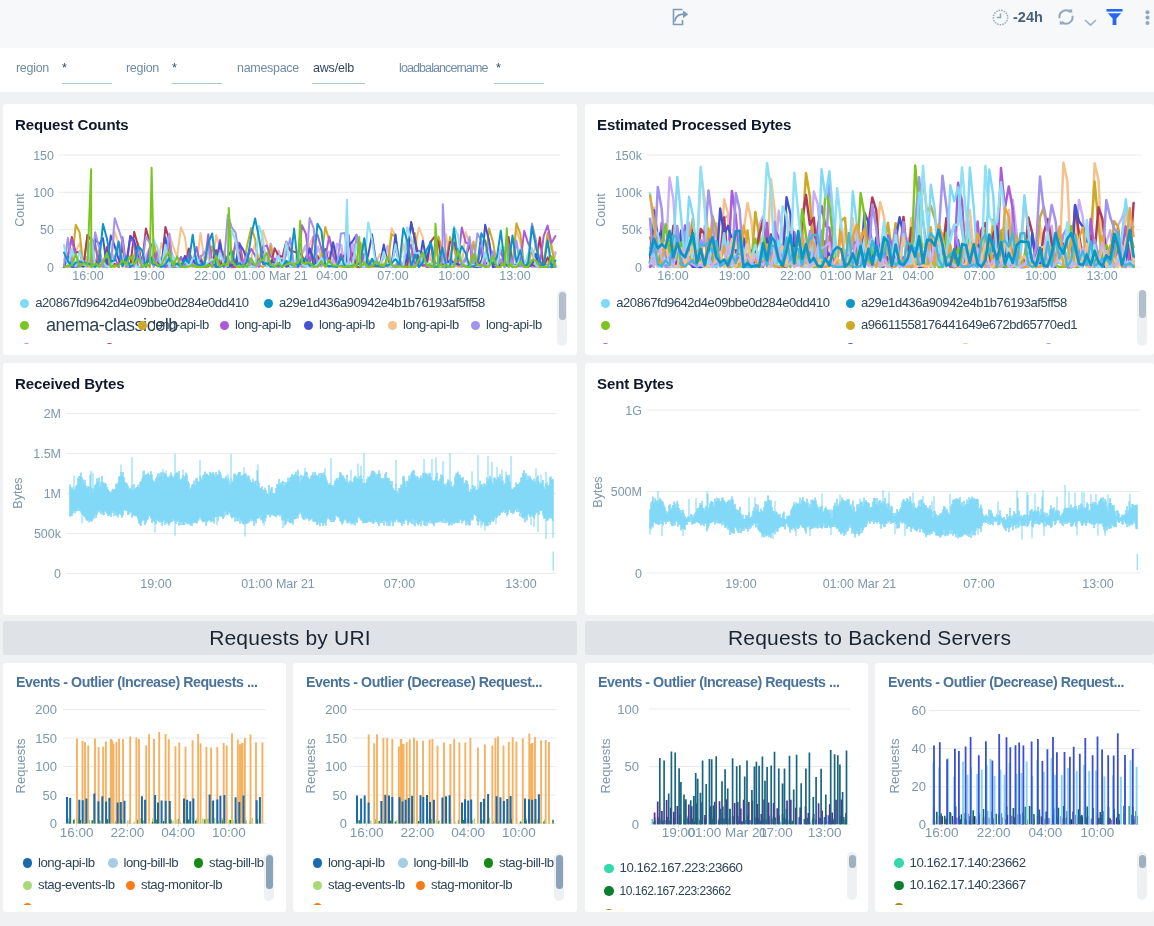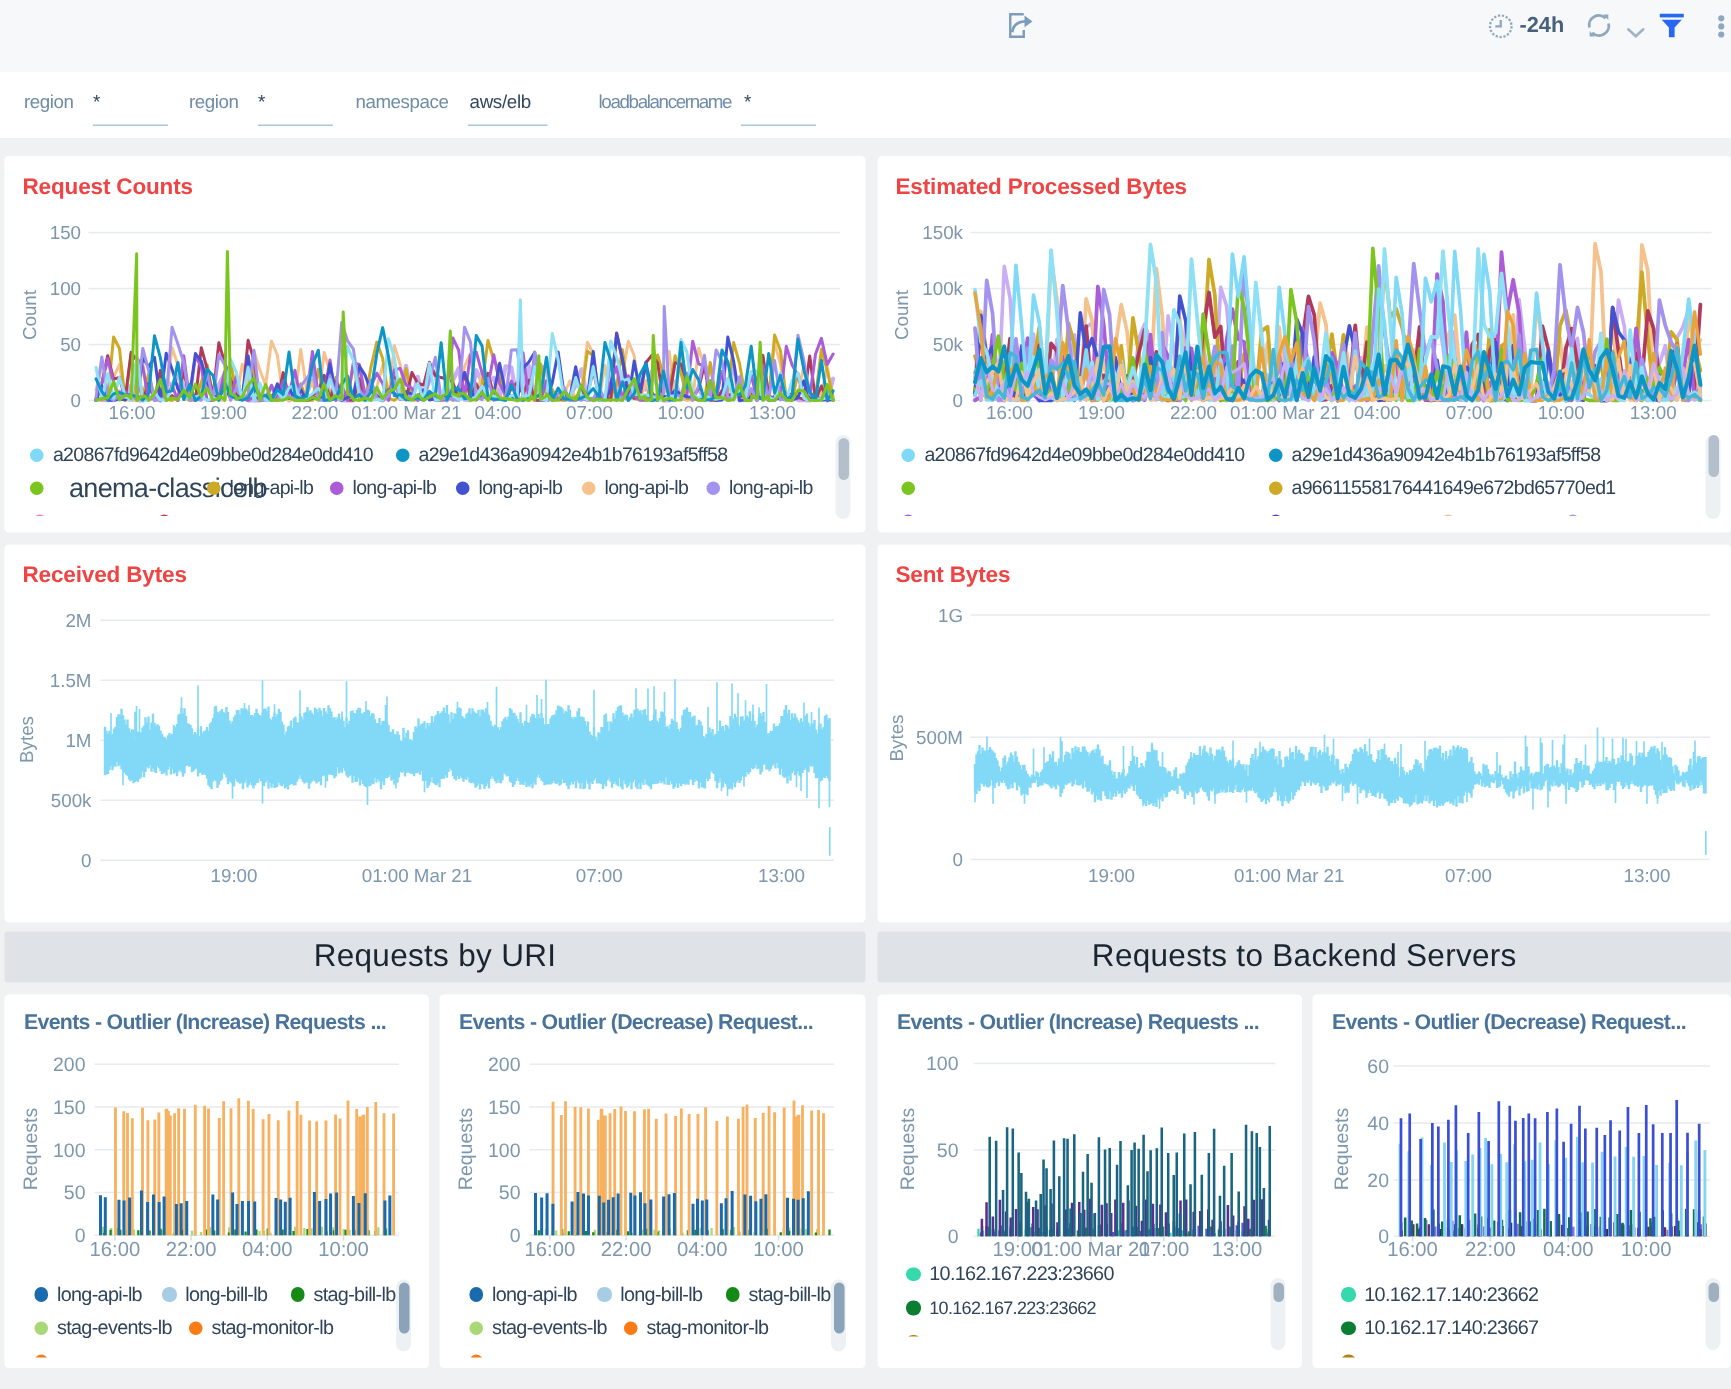--- a/index.html
+++ b/index.html
@@ -5,21 +5,21 @@
   font-family:"Liberation Sans", sans-serif; position:relative; }
 .titlebar { position:absolute; left:0; top:0; width:1154px; height:48px; background:#f7f8f9; }
 .title { position:absolute; left:16px; top:1px; font-size:20.5px; color:#25314e;
   font-weight:500; letter-spacing:0.9px; }
 .filters { position:absolute; left:0; top:48px; width:1154px; height:44px; background:#fff; }
 .flabel { position:absolute; top:13px; font-size:12.5px; color:#6f8ca6; letter-spacing:-0.3px; }
 .fval { position:absolute; top:13px; font-size:12.5px; color:#31475c; letter-spacing:-0.2px; }
 .funder { position:absolute; top:35px; height:1px; background:#a9c6dd; }
 .panel { position:absolute; background:#fff; border-radius:3px; overflow:hidden; }
 .ptitle { position:absolute; left:12px; top:12px; font-size:15px; font-weight:700;
-  color:#ef4444; letter-spacing:-0.1px; white-space:nowrap; }
+  color:#0f172a; letter-spacing:-0.1px; white-space:nowrap; }
 .ptitle2 { position:absolute; left:13px; top:11px; font-size:14.2px; font-weight:700;
   color:#4a739b; letter-spacing:-0.45px; white-space:nowrap; }
 .chart { position:absolute; left:0; top:0; }
 .legend { position:absolute; overflow:hidden; }
 .ld { position:absolute; border-radius:50%; }
 .lt { position:absolute; color:#2f4459; white-space:nowrap; }
 .secheader { position:absolute; height:34px; background:#dfe3e8; color:#1b2531;
   font-size:21px; text-align:center; line-height:33px; letter-spacing:0.2px; border-radius:2px; }
 .toolbar-text { position:absolute; font-size:14.5px; color:#47617d; font-weight:700; }
 </style></head><body>
@@ -322,21 +322,21 @@
         <path d="M191 161.2 V164.7" stroke="#d9dee3" stroke-width="1"></path>
         <text x="239.7" y="174" font-size="13.5" fill="#7d97ad" text-anchor="middle" font-weight="400">13:00</text>
         <path d="M239.7 161.2 V164.7" stroke="#d9dee3" stroke-width="1"></path>
         <path d="M67.3 156.1V161.2M70.4 157.4V161.2M75.2 156.2V161.2M78.3 156.4V161.2M84.1 157.0V161.2M89.6 157.2V161.2M94.7 155.9V161.2M98.8 156.7V161.2M104.2 158.1V161.2M107.6 155.8V161.2M112.2 156.2V161.2M116.0 155.6V161.2M120.2 156.8V161.2M126.1 157.7V161.2M129.3 158.0V161.2M134.5 157.0V161.2M139.6 158.7V161.2M142.5 156.5V161.2M148.4 156.6V161.2M152.5 155.9V161.2M156.9 158.6V161.2M160.5 157.1V161.2M164.9 157.3V161.2M170.8 157.1V161.2M174.5 157.8V161.2M179.6 159.4V161.2M184.8 155.7V161.2M190.3 155.8V161.2M195.3 158.8V161.2M199.3 155.8V161.2M203.0 157.1V161.2M206.8 159.4V161.2M210.6 156.9V161.2M216.2 158.3V161.2M221.6 158.0V161.2M224.9 159.0V161.2M228.3 156.1V161.2M230.9 156.9V161.2M236.7 158.5V161.2M239.4 157.2V161.2M243.3 157.8V161.2M246.4 155.5V161.2M249.6 158.6V161.2M255.4 156.7V161.2M259.4 156.3V161.2" stroke="#35d9ab" stroke-width="1.5" fill="none"></path>
         <path d="M69.7 154.4V161.2M74.0 154.8V161.2M81.3 157.1V161.2M85.2 158.0V161.2M89.0 154.2V161.2M95.1 154.0V161.2M102.6 155.2V161.2M107.6 155.5V161.2M111.5 158.3V161.2M115.0 156.9V161.2M120.1 157.3V161.2M127.4 156.0V161.2M133.6 157.3V161.2M139.0 155.4V161.2M144.6 156.2V161.2M148.6 153.3V161.2M152.8 157.4V161.2M157.1 158.7V161.2M163.8 158.1V161.2M170.1 157.8V161.2M173.3 154.9V161.2M179.2 155.7V161.2M186.9 155.6V161.2M190.3 154.6V161.2M194.1 154.9V161.2M202.0 157.8V161.2M207.6 157.8V161.2M215.1 153.8V161.2M222.2 154.7V161.2M227.6 156.6V161.2M235.5 154.9V161.2M239.9 154.9V161.2M244.4 158.4V161.2M248.5 156.3V161.2M255.3 154.5V161.2M258.8 154.1V161.2" stroke="#168a3c" stroke-width="1.6" fill="none"></path>
         <path d="M69.0 158.7V161.2M72.7 154.1V161.2M78.2 158.0V161.2M82.7 154.0V161.2M88.7 155.3V161.2M94.5 152.7V161.2M100.2 158.4V161.2M103.3 152.7V161.2M109.2 158.4V161.2M112.6 154.7V161.2M115.8 156.4V161.2M120.2 155.1V161.2M125.0 157.2V161.2M128.5 152.4V161.2M134.4 155.3V161.2M137.1 154.4V161.2M142.5 155.6V161.2M147.6 153.6V161.2M152.8 152.9V161.2M156.9 158.3V161.2M162.5 152.2V161.2M166.1 157.0V161.2M170.3 154.6V161.2M175.7 157.6V161.2M181.3 156.5V161.2M184.0 152.8V161.2M188.6 152.8V161.2M194.2 152.6V161.2M197.8 154.5V161.2M200.9 155.7V161.2M205.5 155.7V161.2M210.9 156.4V161.2M214.1 154.2V161.2M219.3 156.1V161.2M222.4 157.9V161.2M228.3 154.4V161.2M231.2 156.4V161.2M234.1 154.6V161.2M239.5 153.9V161.2M243.4 152.2V161.2M246.2 158.1V161.2M249.6 155.1V161.2M255.2 152.8V161.2M260.7 158.6V161.2" stroke="#4a5fd0" stroke-width="1.6" fill="none"></path>
         <path d="M69.6 149.5V161.2M72.7 138.5V161.2M76.9 148.0V161.2M81.6 136.9V161.2M85.7 144.7V161.2M88.8 148.7V161.2M92.4 143.0V161.2M95.3 151.3V161.2M100.3 138.3V161.2M103.8 141.6V161.2M106.7 143.2V161.2M111.9 140.5V161.2M116.0 139.3V161.2M120.0 151.9V161.2M125.4 143.3V161.2M129.7 138.8V161.2M134.5 138.3V161.2M137.8 143.5V161.2M141.7 136.2V161.2M144.9 145.7V161.2M149.6 140.1V161.2M152.7 139.1V161.2M155.8 145.6V161.2M158.6 136.7V161.2M163.8 138.9V161.2M167.3 137.4V161.2M172.3 140.9V161.2M176.3 150.9V161.2M179.1 136.6V161.2M183.6 139.5V161.2M188.6 140.0V161.2M192.3 145.2V161.2M197.6 151.0V161.2M202.0 137.4V161.2M205.8 136.7V161.2M210.8 144.8V161.2M215.2 144.4V161.2M220.5 143.3V161.2M223.4 150.1V161.2M228.7 151.1V161.2M233.6 140.3V161.2M237.1 147.4V161.2M240.8 151.4V161.2M244.7 141.2V161.2M247.2 149.5V161.2M251.0 136.8V161.2M256.4 136.5V161.2M261.0 150.1V161.2" stroke="#5e2d91" stroke-width="1.7" fill="none"></path>
         <path d="M74.8 94.9V161.2M79.1 97.5V161.2M83.7 130.4V161.2M86.4 88.5V161.2M90.2 89.4V161.2M94.1 105.3V161.2M95.9 119.0V161.2M99.0 131.5V161.2M100.9 136.2V161.2M105.7 137.3V161.2M108.8 133.0V161.2M110.7 110.0V161.2M112.7 115.8V161.2M115.4 129.7V161.2M117.6 97.4V161.2M121.2 121.1V161.2M124.4 95.9V161.2M126.7 96.2V161.2M128.7 142.6V161.2M131.2 93.2V161.2M135.2 145.7V161.2M137.0 118.2V161.2M140.1 106.3V161.2M142.7 125.5V161.2M144.8 146.2V161.2M147.6 95.2V161.2M151.7 103.3V161.2M154.8 102.3V161.2M159.7 113.5V161.2M162.0 97.6V161.2M166.9 127.1V161.2M169.4 103.6V161.2M171.4 98.7V161.2M174.1 102.8V161.2M177.4 93.5V161.2M180.0 117.8V161.2M182.1 103.9V161.2M186.2 102.5V161.2M189.5 88.7V161.2M193.8 105.6V161.2M197.5 120.4V161.2M199.5 105.4V161.2M201.6 146.0V161.2M204.5 92.7V161.2M208.7 126.5V161.2M211.6 91.7V161.2M216.2 120.2V161.2M220.9 105.6V161.2M224.4 89.5V161.2M228.3 134.1V161.2M231.1 114.1V161.2M236.1 105.7V161.2M240.8 131.4V161.2M245.7 86.9V161.2M249.6 91.2V161.2M252.8 92.3V161.2M254.9 101.6V161.2M257.6 129.0V161.2M261.5 87.6V161.2" stroke="#1a6580" stroke-width="1.7" fill="none"></path>
       </svg></div>
   <div class="ptitle2">Events - Outlier (Increase) Requests ...</div>
-  <div class="legend" style="left:0;top:175px;width:218px;height:52.8px">
+  <div class="legend" style="left:0;top:194px;width:218px;height:52.8px">
       <span class="ld" style="left:19px;top:6.5px;width:9.5px;height:9.5px;background:#35d9ab"></span>
       <span class="lt" style="left:34.5px;top:0.0px;font-size:13.2px;line-height:22.5px;letter-spacing:-0.45px">10.162.167.223:23660</span>
       <span class="ld" style="left:19px;top:29.0px;width:9.5px;height:9.5px;background:#0b7e32"></span>
       <span class="lt" style="left:34.5px;top:22.5px;font-size:12px;line-height:22.5px;letter-spacing:-0.45px">10.162.167.223:23662</span>
       <span class="ld" style="left:19px;top:51.5px;width:9.5px;height:9.5px;background:#ad8511"></span>
     </div>
   <div style="position:absolute;left:262px;top:189px;width:10px;height:48px;background:#eef1f4;border-radius:5.0px"></div>
     <div style="position:absolute;left:263.5px;top:192px;width:7px;height:13px;background:#9fb0bf;border-radius:3.5px"></div>
 </div>
 <div class="panel" style="left:875px;top:663px;width:279px;height:249px">

